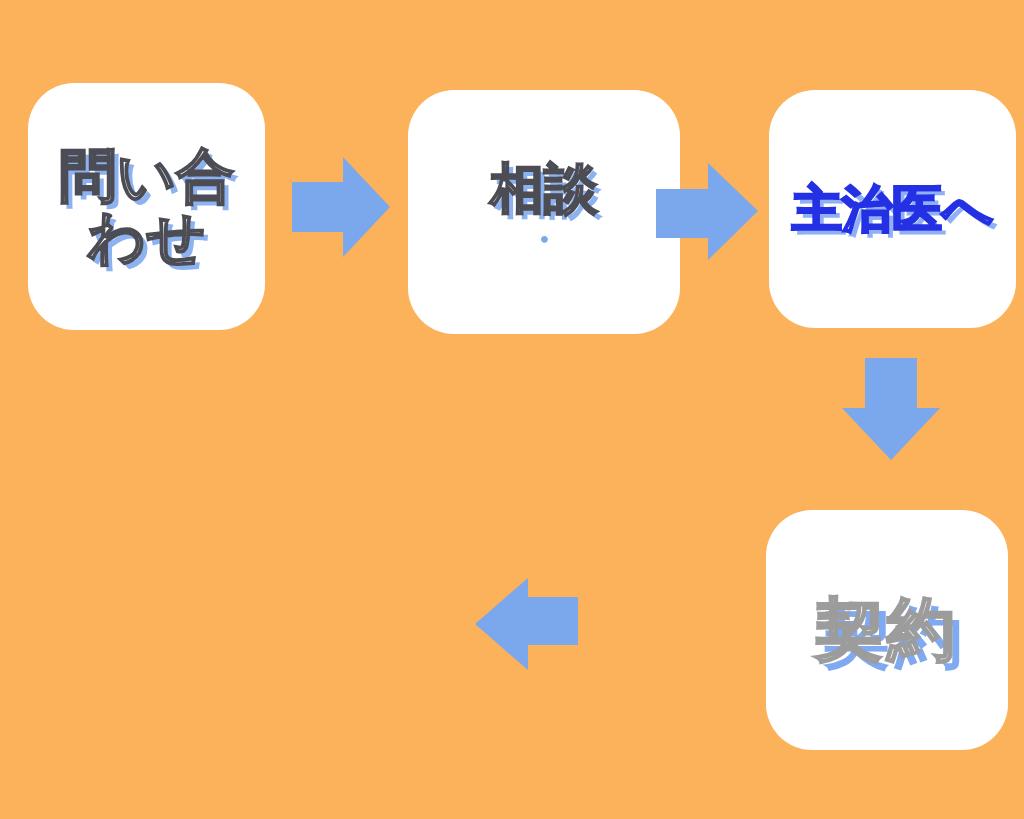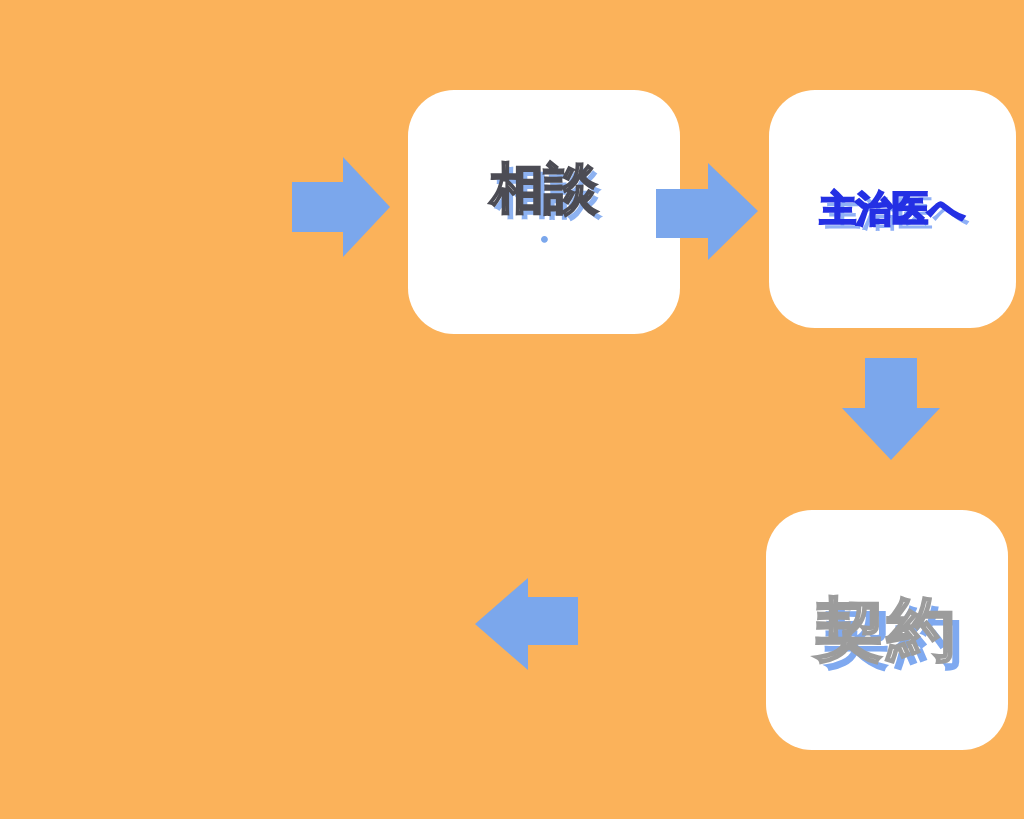--- a/index.html
+++ b/index.html
@@ -49,40 +49,46 @@
   
   .dot-line {
     color: #7BA7EC !important;
     -webkit-text-stroke: 0 !important;
     text-shadow: none !important;
     font-size: 36px !important;
     line-height: 1.0;
     margin: 5px 0;
   }
   .fs-58 { font-size: 58px; }
-  .fs-55 { font-size: 36px; }
+  .fs-55 { font-size: 50px; }
   .fs-54 { font-size: 54px; }
   .fs-84 { font-size: 68px; letter-spacing: 4px; }
   .fs-80 { font-size: 80px; letter-spacing: 3px; }
   .flow-arrow { position: absolute; display: block; }
   #box-inquiry      { left: 28px;  top: 83px;  width: 237px; height: 247px; }
   #box-consultation { left: 408px; top: 90px;  width: 272px; height: 244px; }
   #box-doctor       { left: 769px; top: 90px;  width: 247px; height: 238px; }
   #box-contract     { left: 766px; top: 510px; width: 242px; height: 240px; }
   #box-visit        { left: 63px;  top: 505px; width: 241px; height: 245px; }
   #arrow-1 { left: 292px; top: 157px; width: 98px;  height: 100px; }
   #arrow-2 { left: 656px; top: 163px; width: 102px; height: 97px;  }
   #arrow-3 { left: 842px; top: 358px; width: 98px;  height: 102px; }
   #arrow-4 { left: 475px; top: 578px; width: 103px; height: 92px;  }
 </style>
 </head>
 <body>
 
 <div class="canvas">
 
+  <div class="step-box" id="box-inquiry">
+    <div class="step-text style-a fs-58">
+      <span class="line">問い合</span>
+      <span class="line">わせ</span>
+    </div>
+  </div>
 
   <svg class="flow-arrow" id="arrow-1" viewBox="0 0 98 100">
     <polygon points="0,25 51,25 51,0 98,50 51,100 51,75 0,75" fill="#7BA7EC"></polygon>
   </svg>
 
   <div class="step-box" id="box-consultation">
     <div class="step-text style-a fs-54">
       <span class="line">相談</span>
       <span class="line dot-line">・</span>
     </div>

